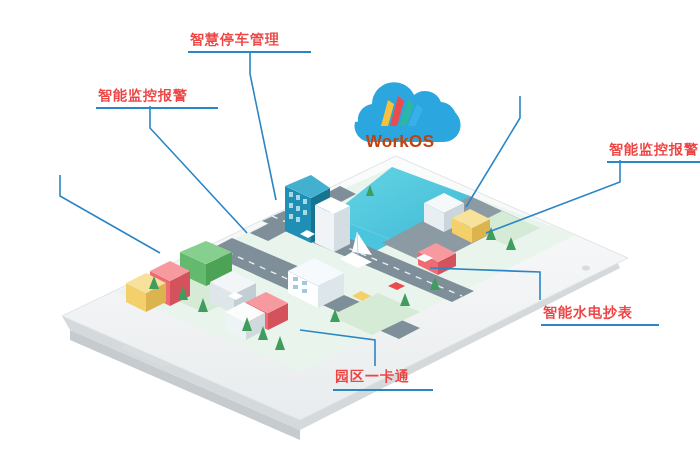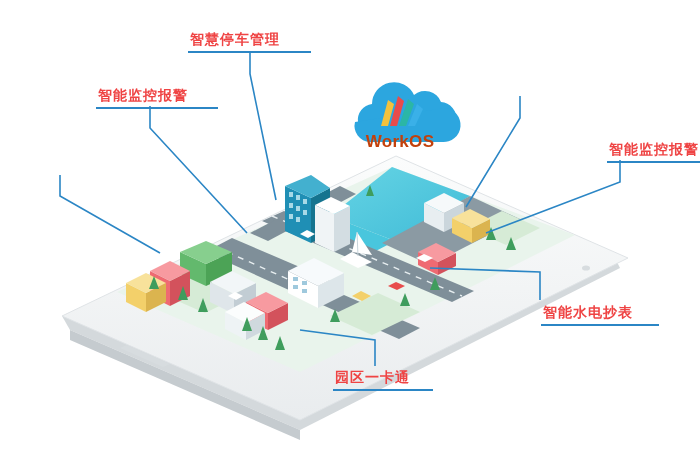--- a/index.html
+++ b/index.html
@@ -253,18 +253,18 @@
   <div class="label" style="left:607px; top:140px; width:110px;">
     <span class="txt">智能监控报警</span>
     <span class="rule"></span>
   </div>
 
   <div class="label" style="left:509px; top:303px; width:118px;margin-left:32px;">
     <span class="txt">智能水电抄表</span>
     <span class="rule"></span>
   </div>
 
-  <div class="label" style="left:333px; top:368px; width:100px;">
+  <div class="label" style="left:333px; top:368px; width:100px;font-family:Liberation Mono, monospace;">
     <span class="txt">园区一卡通</span>
     <span class="rule"></span>
   </div>
 
 </div>
 
 </body></html>

